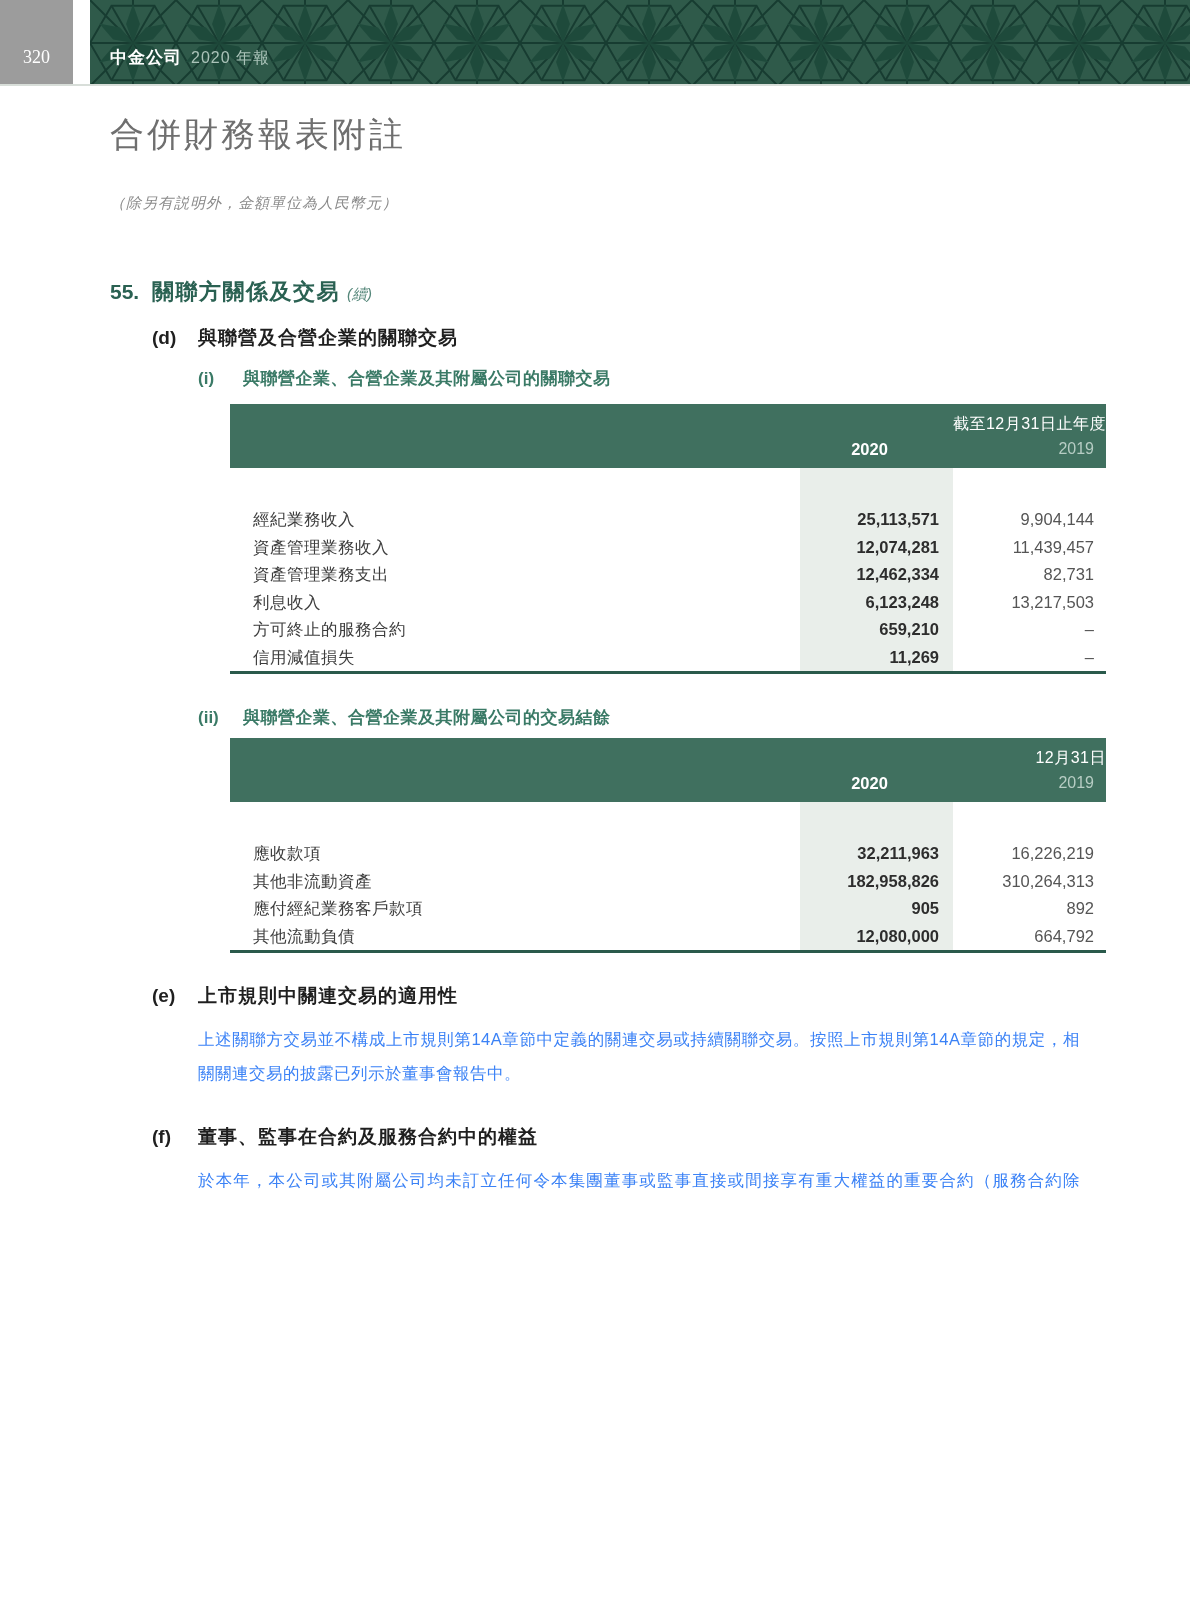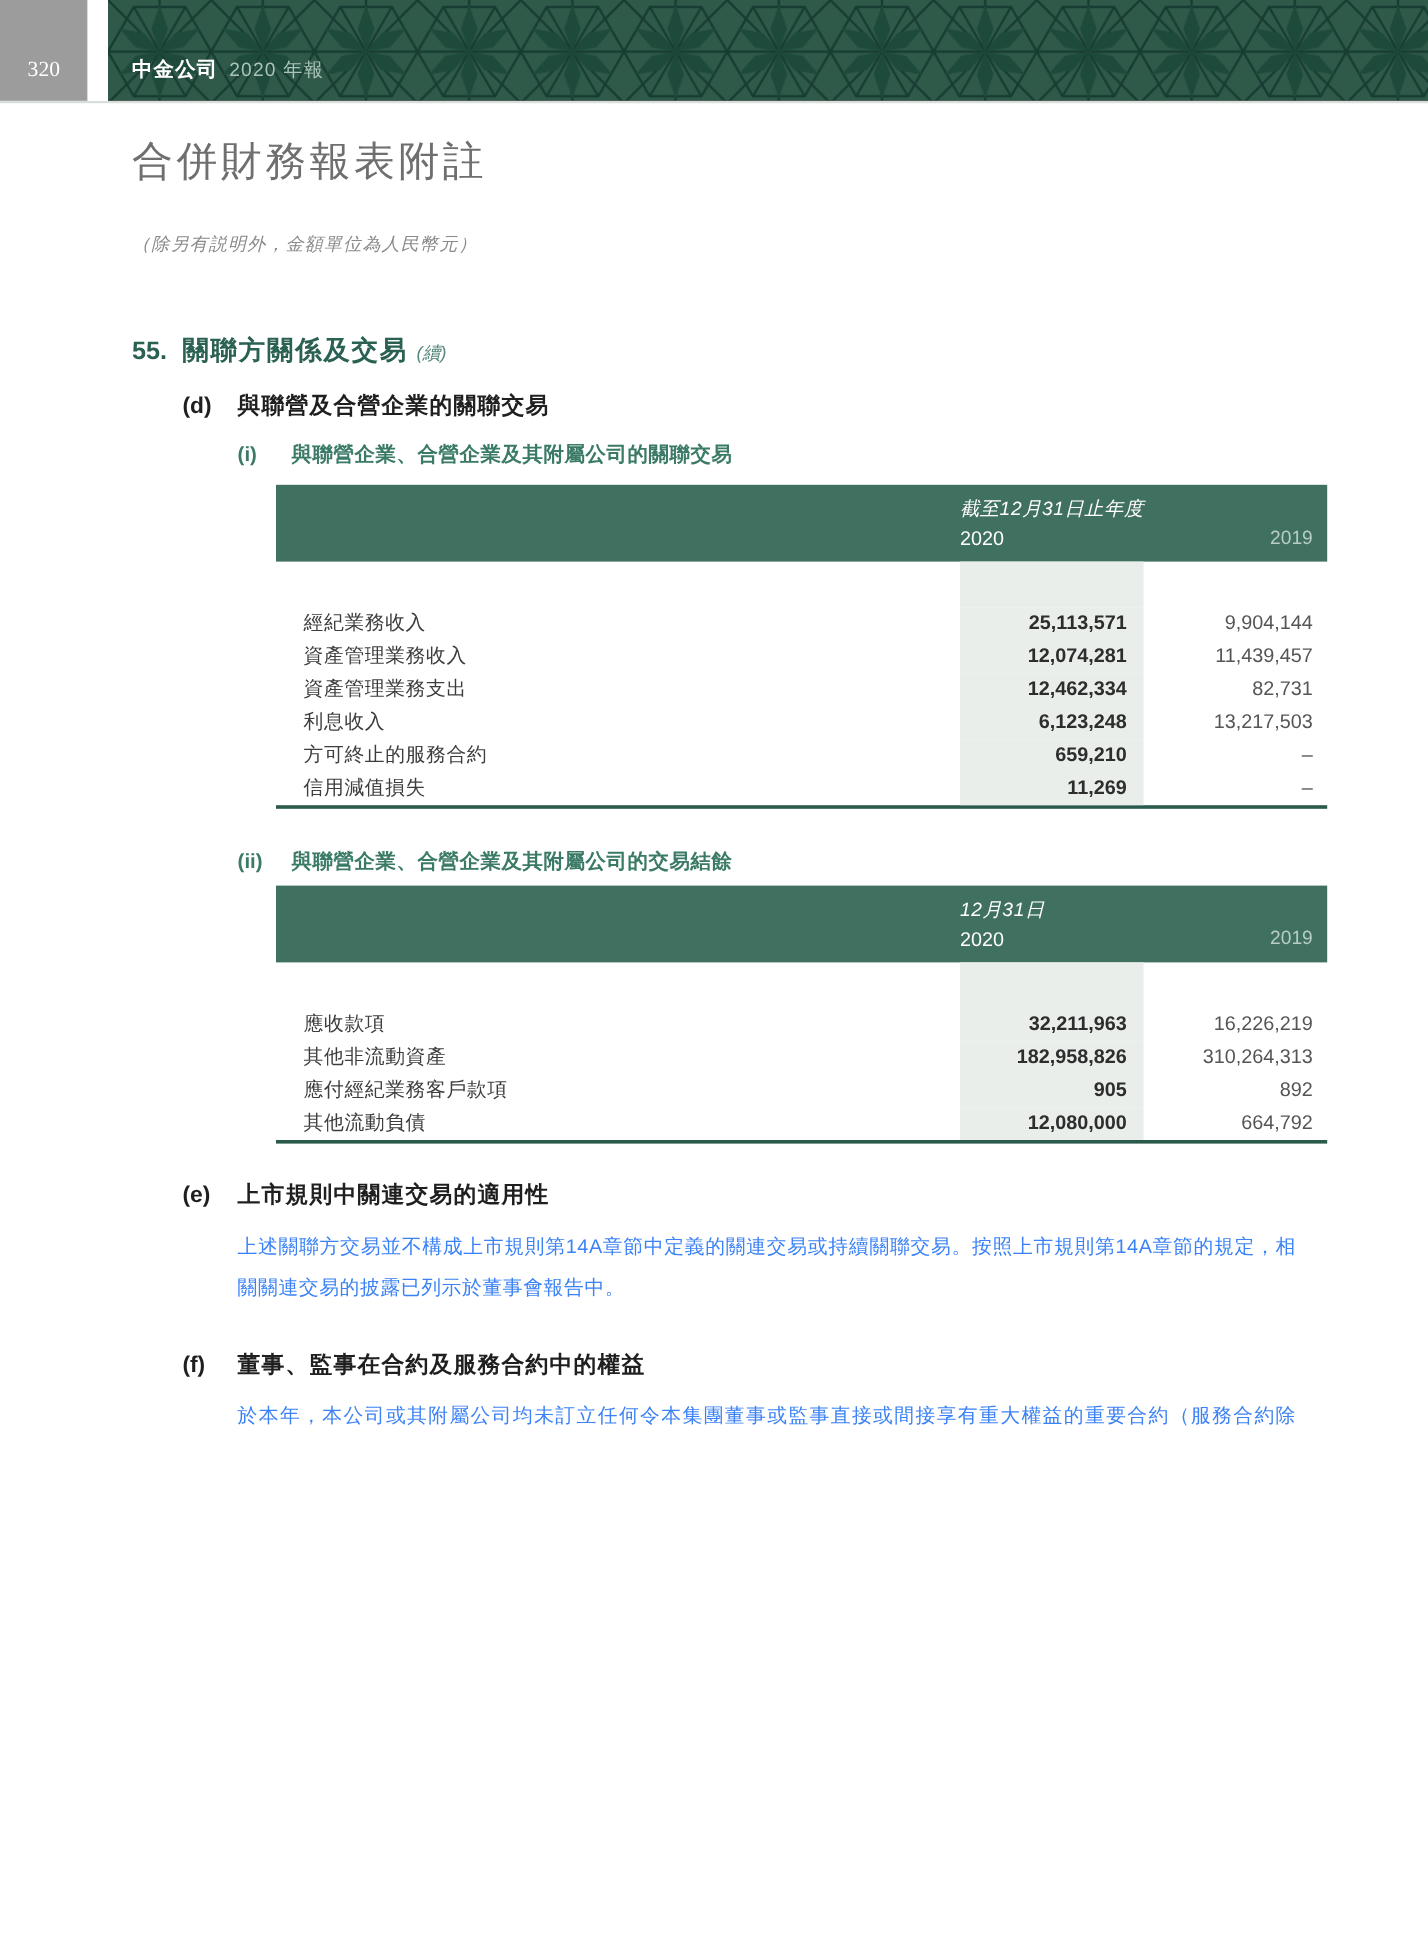--- a/index.html
+++ b/index.html
@@ -10,21 +10,21 @@
   }
 
   
   .header-strip { display:flex; height:86px; border-bottom:2px solid #d8ded9; }
   .pagenum-box {
     width:73px; background:#9c9c9c; color:#ffffff;
     display:flex; align-items:flex-end; justify-content:center;
     padding-bottom:16px; font-family:"Liberation Serif", serif; font-size:18px;
   }
   .strip-gap { width:17px; background:#ffffff; }
-  .band { flex:1; position:relative; background:#404040; overflow:hidden; }
+  .band { flex:1; position:relative; background:#0f172a; overflow:hidden; }
   .band svg { position:absolute; left:0; top:0; width:100%; height:100%; display:block; }
   .band-text {
     position:absolute; left:20px; top:46px; z-index:2; color:#ffffff;
     font-size:17px; letter-spacing:1px; white-space:nowrap;
   }
   .brand-name { font-weight:700; }
   .brand-year { font-weight:400; color:#abc3b9; margin-left:9px; font-size:16px; }
 
   
   .page-title {
@@ -49,23 +49,23 @@
 
   .item-head { display:flex; align-items:baseline; color:#3a7a66; }
   .item-head .lbl { width:45px; flex:none; font-size:17px; font-weight:700; }
   .item-head .ttl { font-size:17px; font-weight:700; letter-spacing:0.5px; }
   .item-i  { margin:16px 0 0 198px; }
   .item-ii { margin:32px 0 0 198px; }
 
   
   .fintable { margin:14px 0 0 230px; width:876px; font-size:16.5px; }
   .thead { background:#40705f; color:#ffffff; padding:10px 0 9px 0; }
-  .thead-period { margin-left:570px; width:306px; text-align:left; font-size:16px; letter-spacing:0.5px;font-style:italic; }
+  .thead-period { margin-left:570px; width:306px; text-align:right; font-size:16px; letter-spacing:0.5px; }
   .thead-years { display:grid; grid-template-columns:570px 153px 153px; margin-top:5px; }
-  .y2020 { text-align:left; padding-right:14px; font-weight:400; font-size:16.5px; }
+  .y2020 { text-align:center; padding-right:14px; font-weight:700; font-size:16.5px; }
   .y2019 { text-align:right; padding-right:12px; font-weight:400; font-size:16px; color:#b7cdc4; }
   .tbody { border-bottom:3px solid #2a5a4b; }
   .trow { display:grid; grid-template-columns:570px 153px 153px; line-height:27.5px; }
   .trow .c-label { padding-left:23px; color:#3d3d3d; letter-spacing:0.5px; }
   .trow .c-2020 { text-align:right; padding-right:14px; background:#e9eeea; font-weight:600; color:#2d2d2d; }
   .trow .c-2019 { text-align:right; padding-right:12px; color:#555555; }
   .trow.spacer { height:38px; }
 
   
   .sub-e { margin:30px 0 0 152px; }

